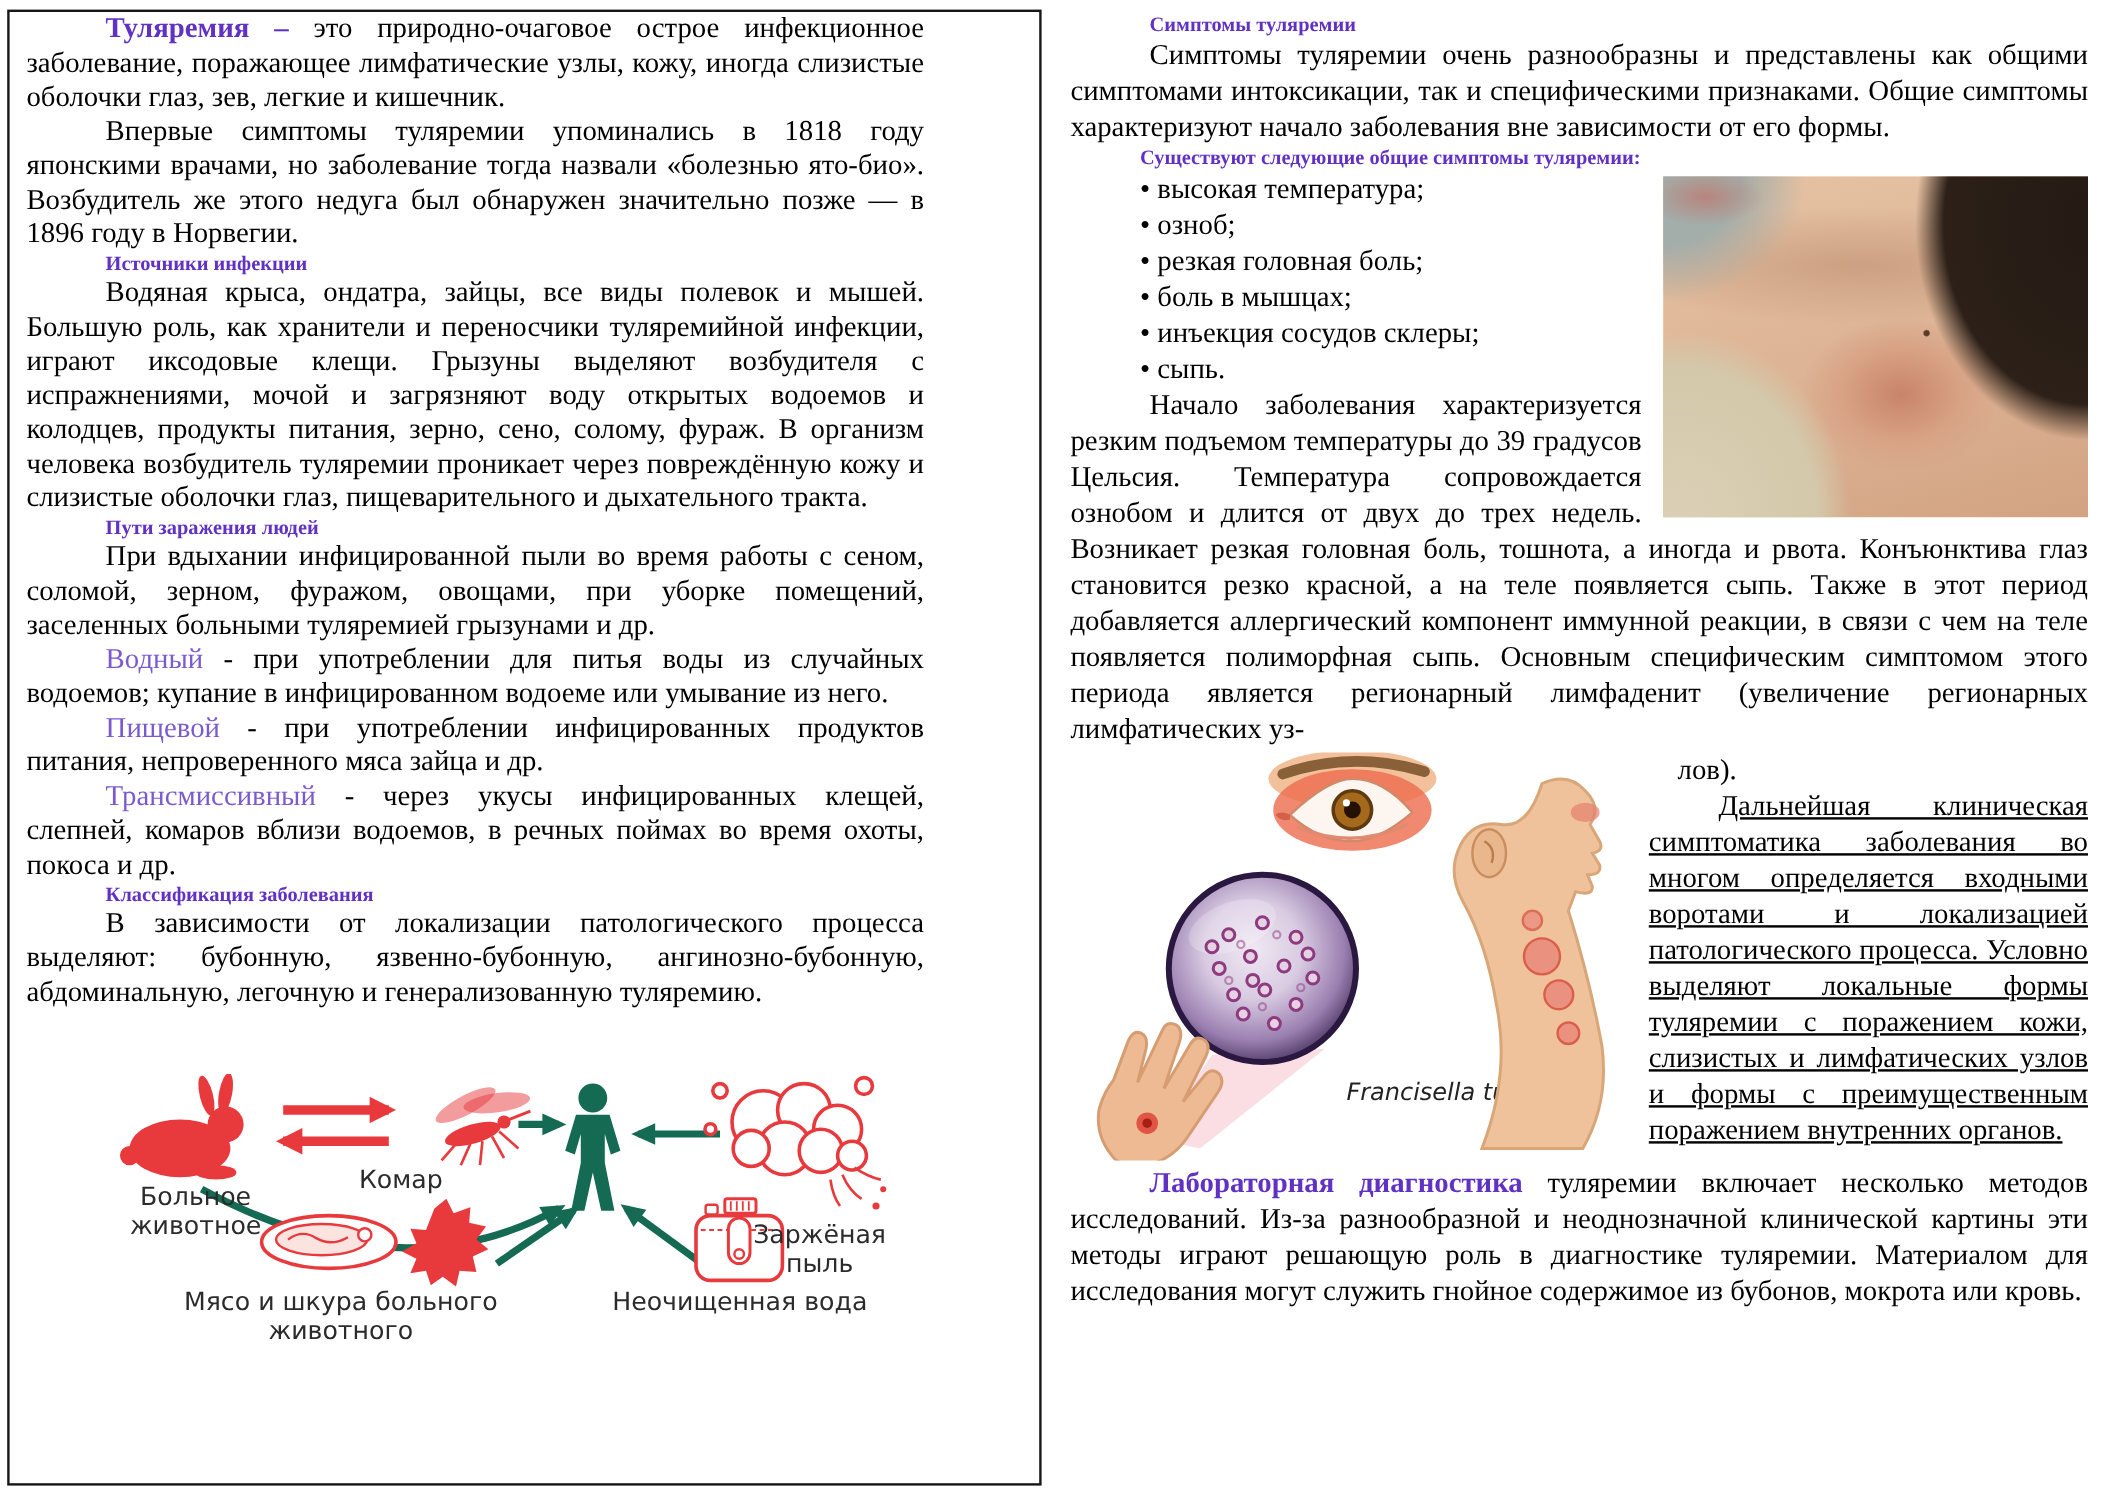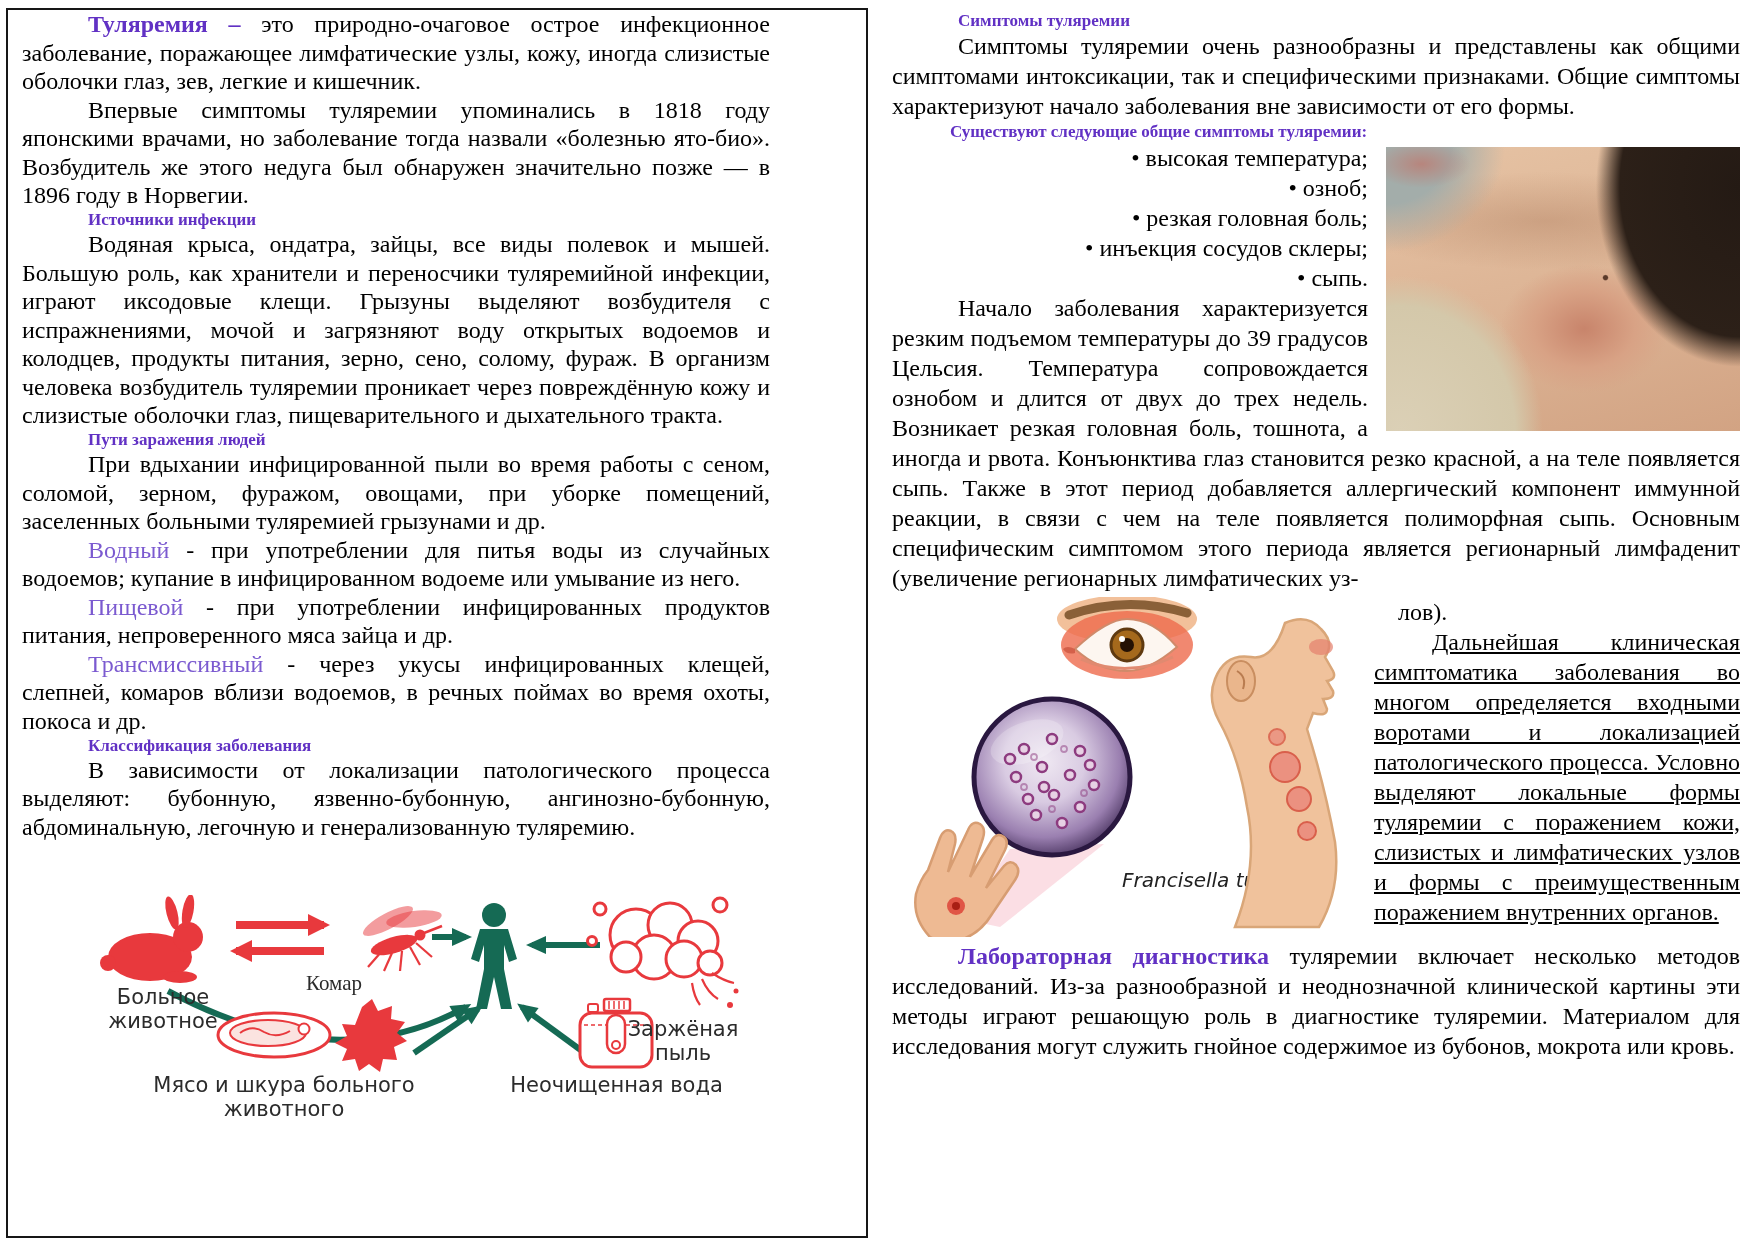--- a/index.html
+++ b/index.html
@@ -15,21 +15,21 @@
   .leadb{color:#6131c4;font-weight:bold;}
   
   .diagram{position:relative;width:660px;height:270px;margin:8px 0 0 62px;
            font-family:"DejaVu Sans","Liberation Sans",sans-serif;}
   .banner{width:616px;height:46px;background:linear-gradient(180deg,#2e8b6d 0%,#15745b 45%,#0c5f48 100%);
           color:#fff;font-weight:bold;font-size:31px;letter-spacing:1px;
           display:flex;align-items:center;padding-left:36px;}
   .dg-svg{position:absolute;left:0;top:46px;}
   .dlabel{position:absolute;color:#2b2b2b;font-size:21px;line-height:24px;text-align:center;text-indent:0;}
   
-  .blt{margin:0;padding-left:58px;text-indent:0;text-align:right;}
+  .blt{margin:0;padding-left:58px;text-indent:0;text-align:left;}
   .blt::before{content:"• ";}
   .photo{float:right;width:354px;height:284px;margin:4px 0 8px 18px;
     background:
       radial-gradient(ellipse 70px 34px at 10% 6%, rgba(190,120,110,.75), rgba(190,120,110,0) 70%),
       radial-gradient(circle 5px at 62% 46%, #5a3a2a 0 40%, rgba(90,58,42,0) 65%),
       radial-gradient(ellipse 240px 300px at 100% 14%, #241a14 0%, #2c2018 50%, rgba(44,32,24,0) 60%),
       radial-gradient(ellipse 170px 150px at 0% 0%, #a3adaa 0%, #a3adaa 38%, rgba(163,173,170,0) 70%),
       radial-gradient(ellipse 230px 250px at 4% 100%, #dbd0b6 0%, #d4c8aa 50%, rgba(212,200,170,0) 62%),
       radial-gradient(ellipse 120px 92px at 56% 64%, #c8846b 0%, #d8a285 42%, rgba(216,162,133,0) 70%),
       radial-gradient(ellipse 300px 70px at 45% 26%, rgba(150,95,65,.28), rgba(150,95,65,0) 70%),
@@ -142,35 +142,36 @@
             <line x1="38" y1="2" x2="38" y2="10" stroke-width="1.5"></line>
           <line x1="43" y1="2" x2="43" y2="10" stroke-width="1.5"></line>
             <line x1="48" y1="2" x2="48" y2="10" stroke-width="1.5"></line>
           <rect x="12" y="5" width="10" height="8" rx="2" stroke-width="2"></rect>
           <line x1="8" y1="26" x2="72" y2="26" stroke-dasharray="4 3" stroke-width="1.5"></line>
           <rect x="31" y="16" width="18" height="38" rx="9" stroke-width="2.5"></rect>
           <circle cx="40" cy="46" r="4" stroke-width="2"></circle>
         </g>
       </svg>
       <div class="dlabel" style="left:-6px;top:136px;width:170px;">Больное животное</div>
-      <div class="dlabel" style="left:180px;top:122px;width:140px;font-family:Liberation Serif, serif;">Комар</div>
+      <div class="dlabel" style="left:180px;top:122px;width:140px;">Комар</div>
       <div class="dlabel" style="left:538px;top:168px;width:122px;">Заржёная пыль</div>
       <div class="dlabel" style="left:40px;top:224px;width:320px;">Мясо и шкура больного животного</div>
       <div class="dlabel" style="left:425px;top:224px;width:215px;">Неочищенная вода</div>
     </div>
   </div>
 
   <div class="col right-col">
     <p class="hd">Симптомы туляремии</p>
     <p class="pp">Симптомы туляремии очень разнообразны и представлены как общими симптомами интоксикации, так и специфическими признаками. Общие симптомы характеризуют начало заболевания вне зависимости от его формы.</p>
     <p class="hd" style="text-indent:58px;">Существуют следующие общие симптомы туляремии:</p>
     <div class="photo"></div>
     <p class="blt">высокая температура;</p>
     <p class="blt">озноб;</p>
     <p class="blt">резкая головная боль;</p>
+    <p class="blt">боль в мышцах;</p>
     <p class="blt">инъекция сосудов склеры;</p>
     <p class="blt">сыпь.</p>
     <p class="pp">Начало заболевания характеризуется резким подъемом температуры до 39 градусов Цельсия. Температура сопровождается ознобом и длится от двух до трех недель. Возникает резкая головная боль, тошнота, а иногда и рвота. Конъюнктива глаз становится резко красной, а на теле появляется сыпь. Также в этот период добавляется аллергический компонент иммунной реакции, в связи с чем на теле появляется полиморфная сыпь. Основным специфическим симптомом этого периода является регионарный лимфаденит (увеличение регионарных лимфатических уз-</p>
 
     <div class="row">
 
       <svg width="470" height="340" viewBox="0 0 470 340">
         <defs>
           <radialGradient id="scope" cx="45%" cy="40%" r="65%">
             <stop offset="0%" stop-color="#efe8f2"></stop>

